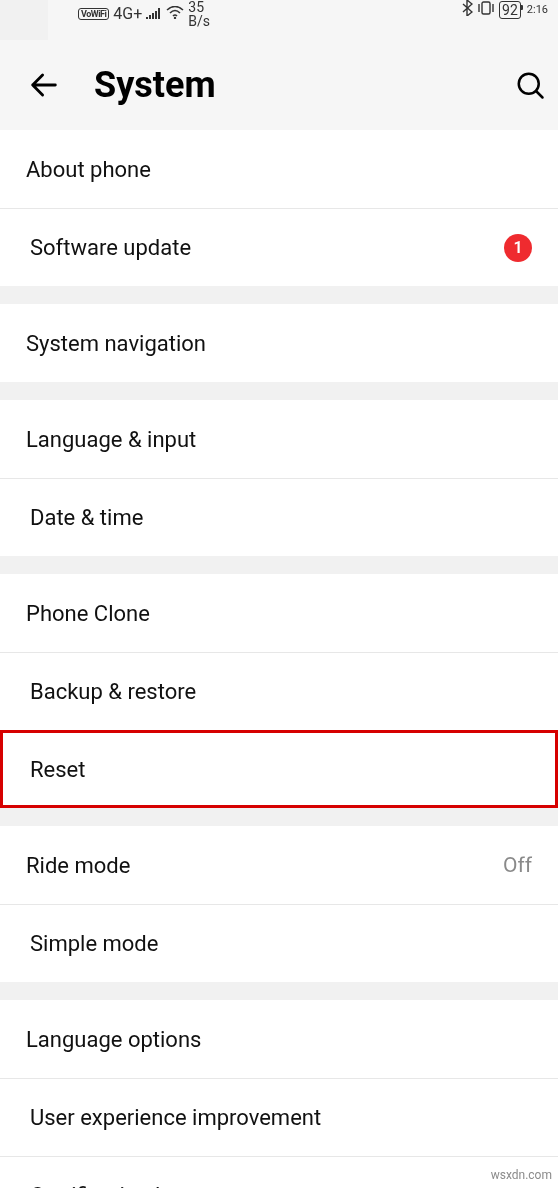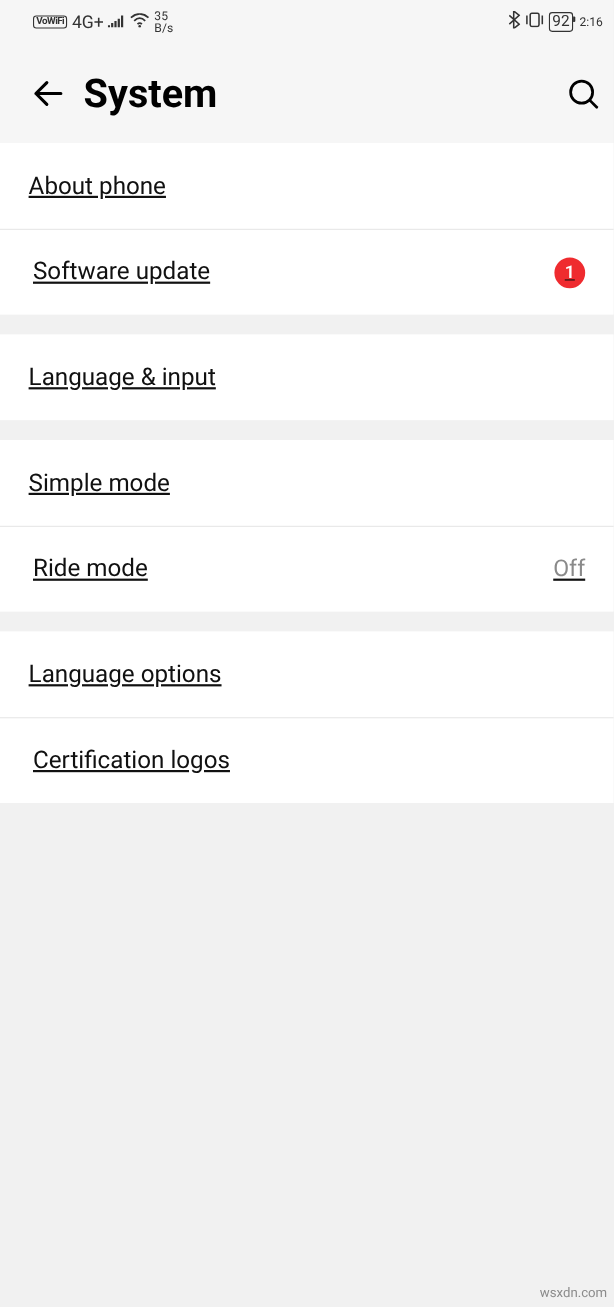--- a/index.html
+++ b/index.html
@@ -9,41 +9,42 @@
     font-family: -apple-system, BlinkMacSystemFont, "Segoe UI", Roboto, Arial, sans-serif;
     background: #f1f1f1;
     color: #000;
     overflow: hidden;
   }
   .status-bar {
     height: 40px;
     background: #f6f6f6;
     display: flex;
     justify-content: space-between;
-    align-items: center;
+    align-items: flex-start;
     padding: 0 10px 0 30px;
     font-size: 14px;
     color: #333;
+    margin-left: 48px;
   }
   .status-left, .status-right {
     display: flex;
     align-items: center;
     gap: 4px;
   }
   .vowifi {
     border: 1.5px solid #333;
     border-radius: 3px;
     padding: 0px 2px;
     font-size: 9px;
     font-weight: bold;
     letter-spacing: -0.5px;
   }
   .sig4g { font-size: 16px; line-height: 1; }
   .bars, .wifi-ic { font-size: 15px; }
-  .speed { font-size: 11px; line-height: 1; text-align: left; }
+  .speed { font-size: 14px; line-height: 1; text-align: left; }
   .batt {
     border: 1.5px solid #333;
     border-radius: 3px;
     padding: 0 2px;
     font-size: 14px;
     position: relative;
   }
   .batt::after {
     content: "";
     position: absolute;
@@ -53,21 +54,21 @@
     border-radius: 0 1px 1px 0;
   }
   .clock { font-size: 11px; margin-left: 2px; }
 
   .header {
     height: 90px;
     background: #f6f6f6;
     display: flex;
     align-items: center;
     padding: 0 8px 0 22px;
-    gap: 10px;
+    gap: 28px;
   }
   .back-btn {
     width: 44px; height: 44px;
     display: flex; align-items: center; justify-content: center;
     cursor: pointer;
   }
   .title {
     font-size: 36px;
     font-weight: 700;
   }
@@ -81,21 +82,20 @@
   .group:last-child { margin-bottom: 0; }
   .row {
     min-height: 78px;
     padding: 0 26px;
     display: flex;
     align-items: center;
     font-size: 22px;
     color: #111;
     cursor: pointer;
     position: relative;
-    text-decoration: underline;
   }
   .row + .row { border-top: 1px solid #e7e7e7; padding-left: 30px; }
   .row .value {
     margin-left: auto;
     color: #8a8a8a;
     font-size: 21px;
   }
   .badge {
     margin-left: auto;
     width: 28px; height: 28px;
@@ -178,35 +178,57 @@
       <div class="row">
         <span>About phone</span>
       </div>
       <div class="row">
         <span>Software update</span>
         <span class="badge">1</span>
       </div>
     </div>
     <div class="group">
       <div class="row">
+        <span>System navigation</span>
+      </div>
+    </div>
+    <div class="group">
+      <div class="row">
         <span>Language &amp; input</span>
       </div>
-    </div>
-    <div class="group">
-      <div class="row">
-        <span>Simple mode</span>
-      </div>
+      <div class="row">
+        <span>Date &amp; time</span>
+      </div>
+    </div>
+    <div class="group">
+      <div class="row">
+        <span>Phone Clone</span>
+      </div>
+      <div class="row">
+        <span>Backup &amp; restore</span>
+      </div>
+      <div class="row highlight">
+        <span>Reset</span>
+      </div>
+    </div>
+    <div class="group">
       <div class="row">
         <span>Ride mode</span>
         <span class="value">Off</span>
       </div>
+      <div class="row">
+        <span>Simple mode</span>
+      </div>
     </div>
     <div class="group">
       <div class="row">
         <span>Language options</span>
       </div>
       <div class="row">
+        <span>User experience improvement</span>
+      </div>
+      <div class="row">
         <span>Certification logos</span>
       </div>
     </div>
   </div>
 
 <div class="watermark">wsxdn.com</div>
 
 </body></html>

